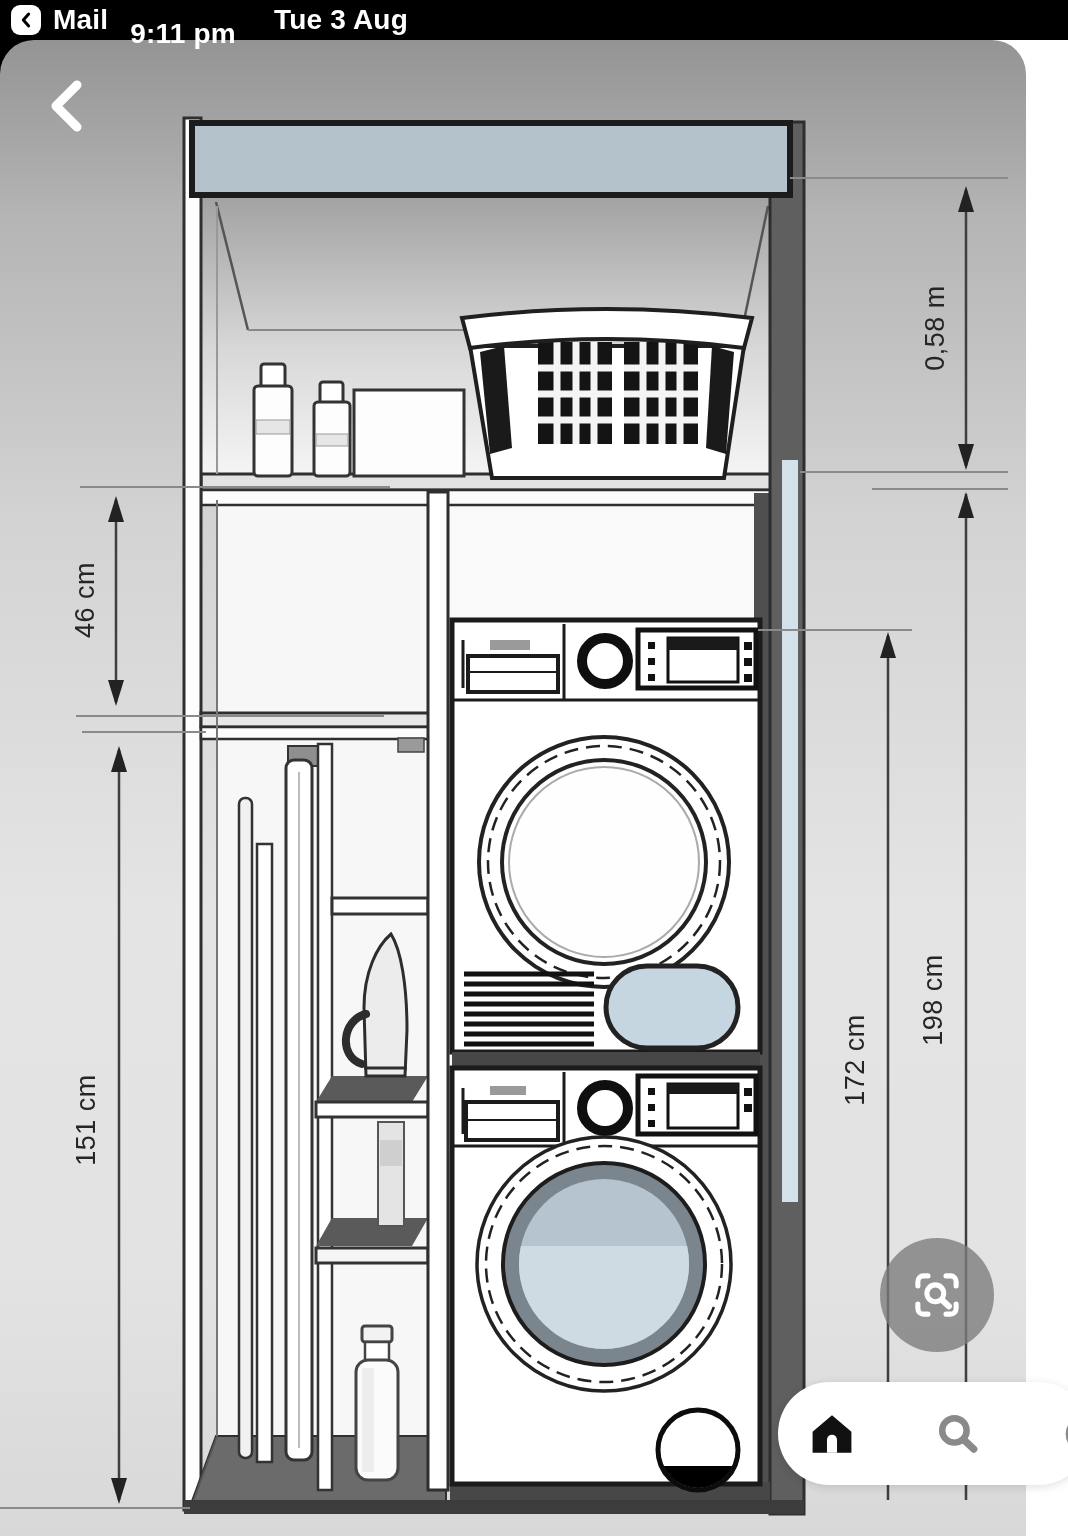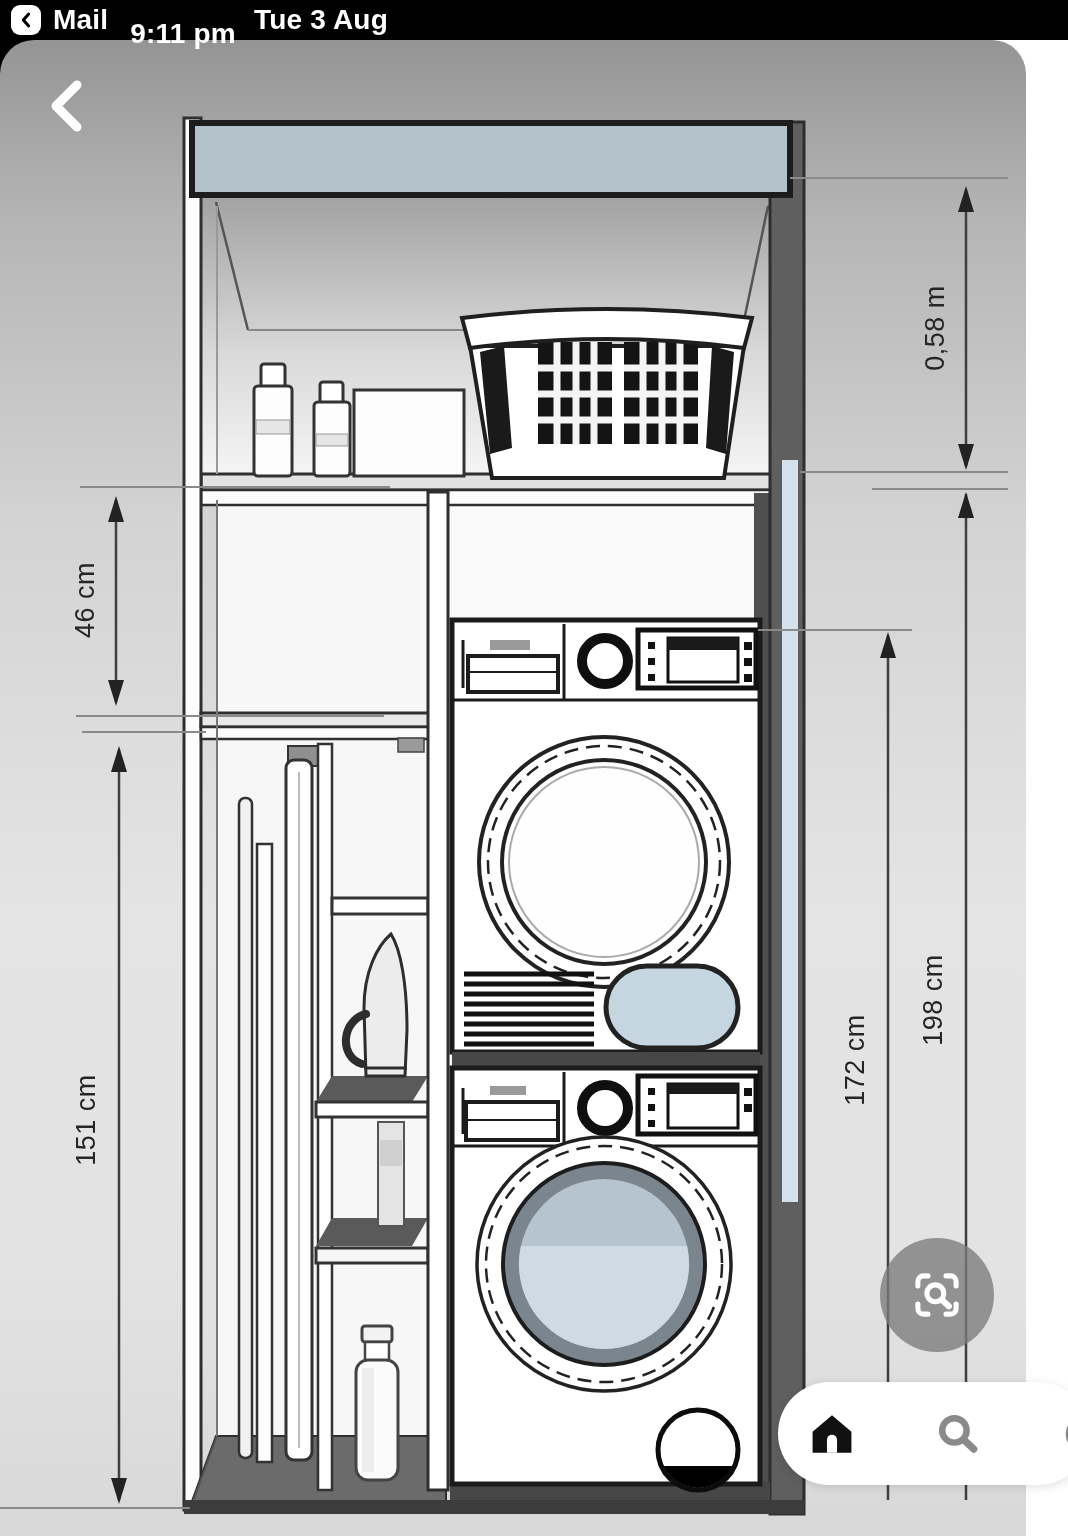--- a/index.html
+++ b/index.html
@@ -6,21 +6,21 @@
   .phone{position:relative;width:1068px;height:1536px;overflow:hidden;background:#fff;
          font-family:"Liberation Sans",sans-serif;}
   
   .statusbar{position:absolute;left:0;top:0;width:1068px;height:40px;background:#000;
              display:flex;align-items:center;color:#fff;z-index:40;}
   .backchip{width:30px;height:30px;margin-left:11px;background:#fff;border-radius:9px;
             display:flex;align-items:center;justify-content:center;}
   .sb-text{font-size:28px;font-weight:600;letter-spacing:.2px;}
   .sb-mail{margin-left:12px;}
   .sb-time{margin-left:22px;margin-top:27px;}
-  .sb-date{margin-left:18px;}
+  .sb-date{margin-left:38px;}
   
   .backer{position:absolute;left:0;top:40px;width:240px;height:60px;background:#000;z-index:1;}
   .canvas{position:absolute;left:0;top:40px;width:1026px;height:1496px;z-index:2;
           border-radius:34px 34px 0 0;overflow:hidden;
           background:linear-gradient(180deg,#949494 0%,#b5b5b5 12%,#d3d3d3 32%,
                      #e4e4e4 58%,#e3e3e3 82%,#d8d8d8 100%);}
   .canvas svg{position:absolute;left:0;top:0;}
   svg text{font-family:"Liberation Sans",sans-serif;font-size:27px;fill:#262626;letter-spacing:.5px;}
   
   .back-btn{position:absolute;left:46px;top:78px;z-index:10;cursor:pointer;}

